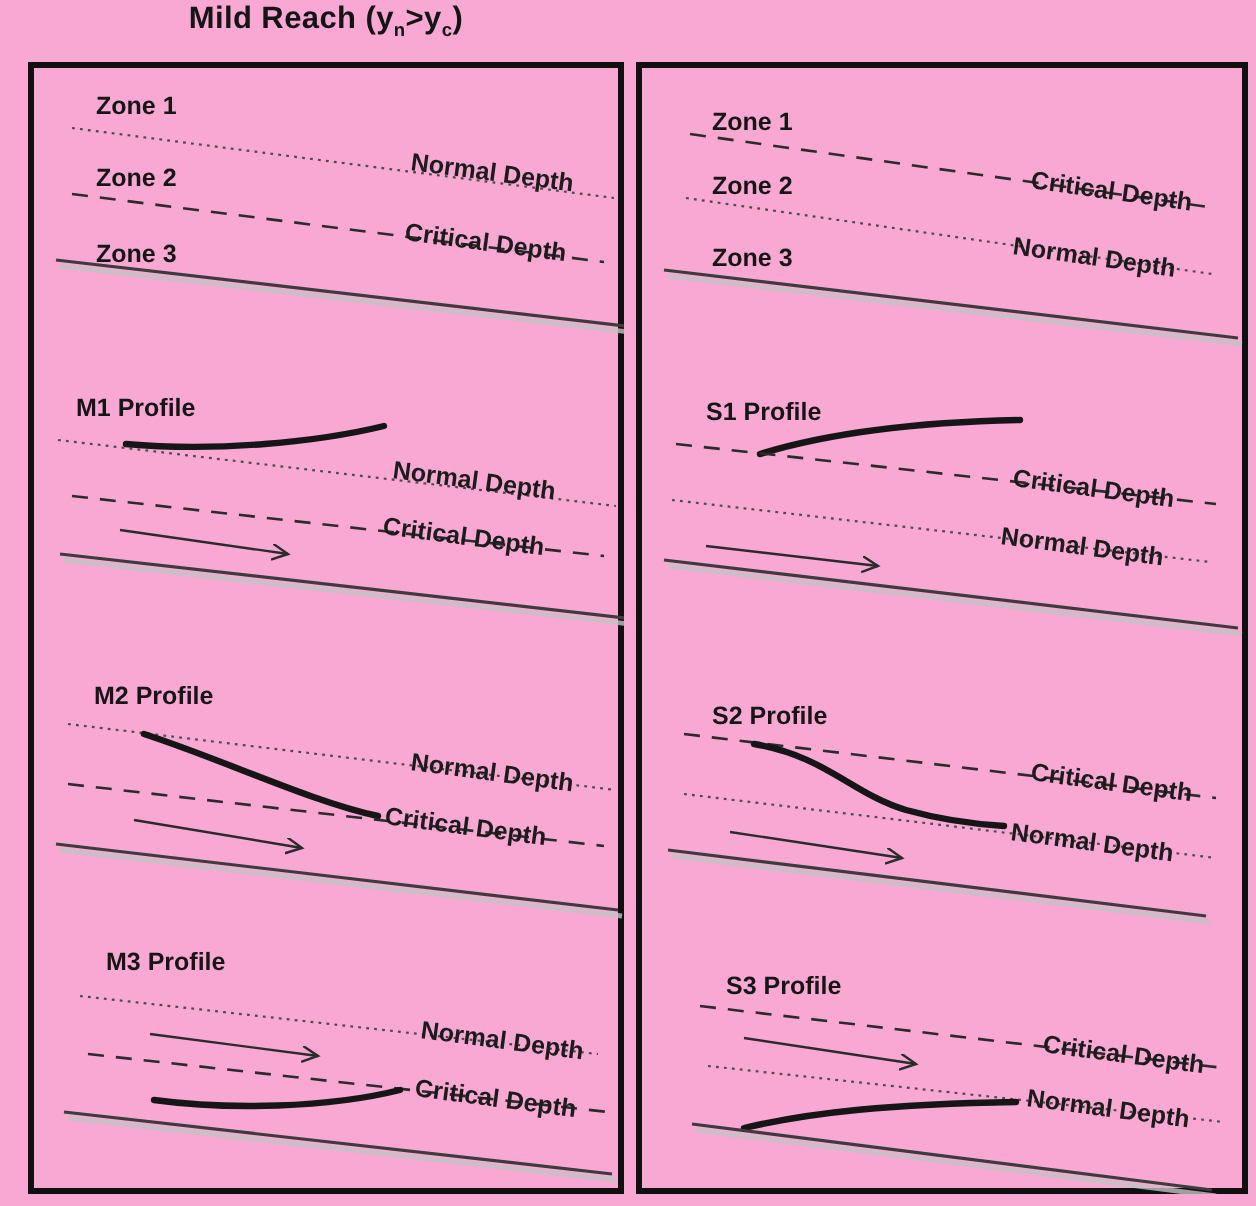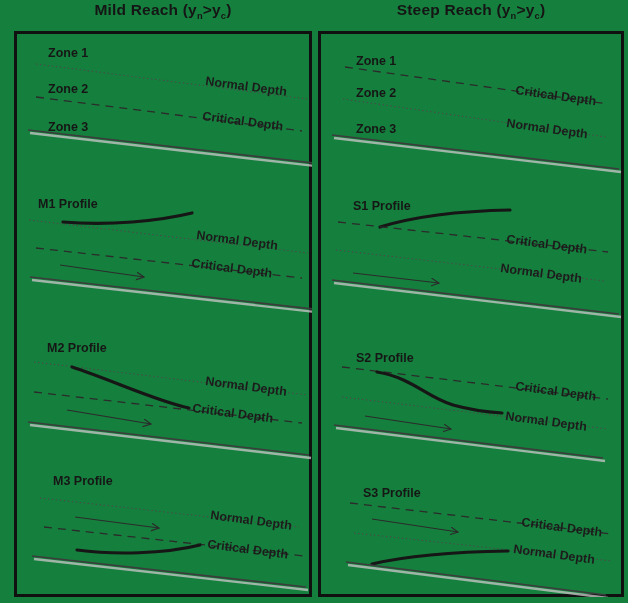--- a/index.html
+++ b/index.html
@@ -1,16 +1,16 @@
 <!DOCTYPE html>
 <html style="--border: #101010; --line-dark: #2b2b2b; --line-gray: #4a4a4a; --shadow: #c2c2c2;"><head>
 <meta charset="utf-8">
 <style>
   html,body{margin:0;padding:0;background:#ffffff;}
-  .stage{position:relative;width:628px;height:603px;background:#15803d;overflow:hidden;
+  .stage{position:relative;width:628px;height:603px;background:#f9a8d4;overflow:hidden;
          font-family:"Liberation Sans",sans-serif;}
   .title{position:absolute;top:1px;height:28px;text-align:center;
          font:700 15.5px "Liberation Sans",sans-serif;color:#151515;letter-spacing:.2px;}
   .title sub{font-size:0.60em;}
   .title-left{left:14px;width:298px;}
   .title-right{left:318px;width:306px;}
   .panelwrap{position:absolute;top:31px;height:566px;}
   .panel-left{left:14px;width:298px;}
   .panel-right{left:318px;width:306px;}
   svg{display:block;}
@@ -24,21 +24,20 @@
   text.lbl{font:600 12.5px "Liberation Sans",sans-serif;fill:#161616;}
   text.dep{font:600 12.5px "Liberation Sans",sans-serif;fill:#1c1c1c;}
 </style>
 </head>
 <body>
 
 <div class="stage">
 
   <div class="title title-left"><span>Mild Reach (y</span><sub>n</sub><span>&gt;y</span><sub>c</sub><span>)</span></div>
 
-  <div class="title title-right"><span>Steep Reach (y</span><sub>n</sub><span>&gt;y</span><sub>c</sub><span>)</span></div>
 
   <div class="panelwrap panel-left">
   <svg width="298" height="566" viewBox="0 0 298 566" preserveAspectRatio="none">
     <defs>
       <marker id="ah" markerWidth="11" markerHeight="11" refX="8" refY="4" orient="auto" markerUnits="userSpaceOnUse">
         <path d="M0,0 L8,4 L0,8" fill="none" stroke="#2b2b2b" stroke-width="1.2"></path>
       </marker>
     </defs>
     <rect class="pborder" x="1.5" y="1.5" width="295" height="563"></rect>
 

